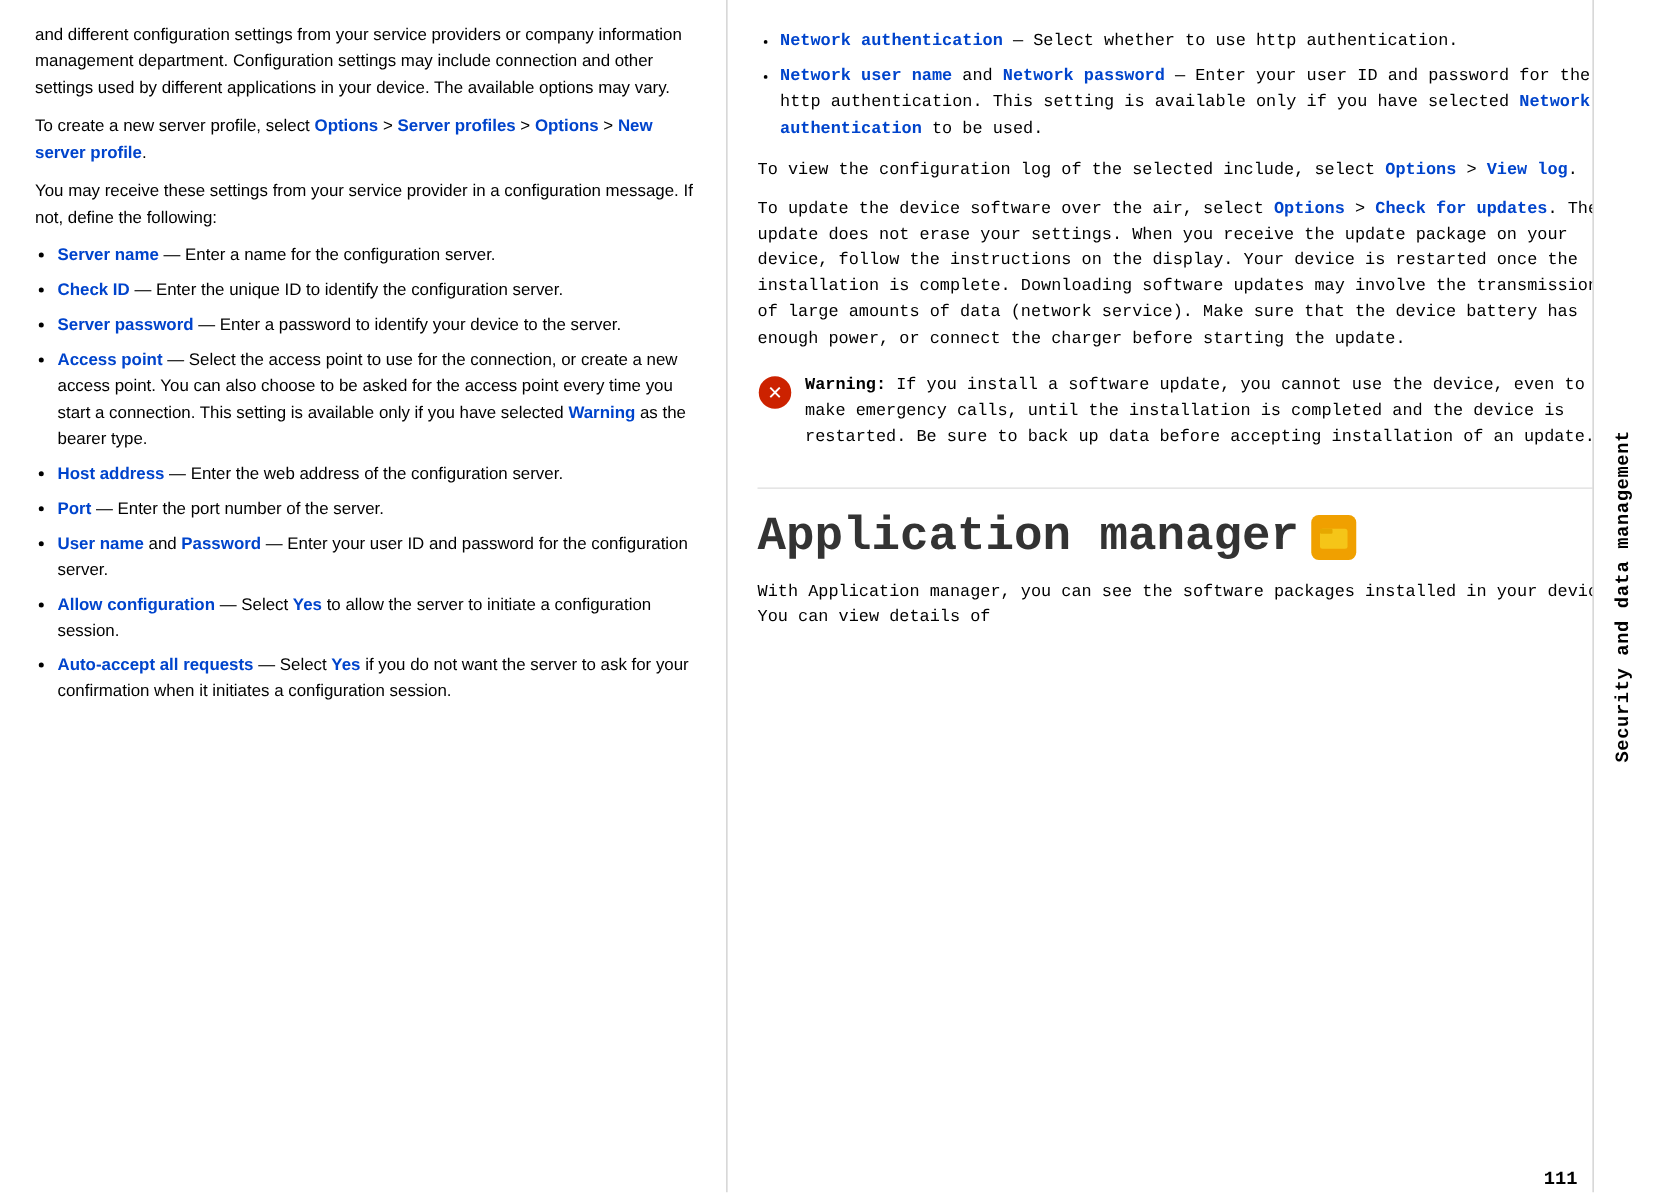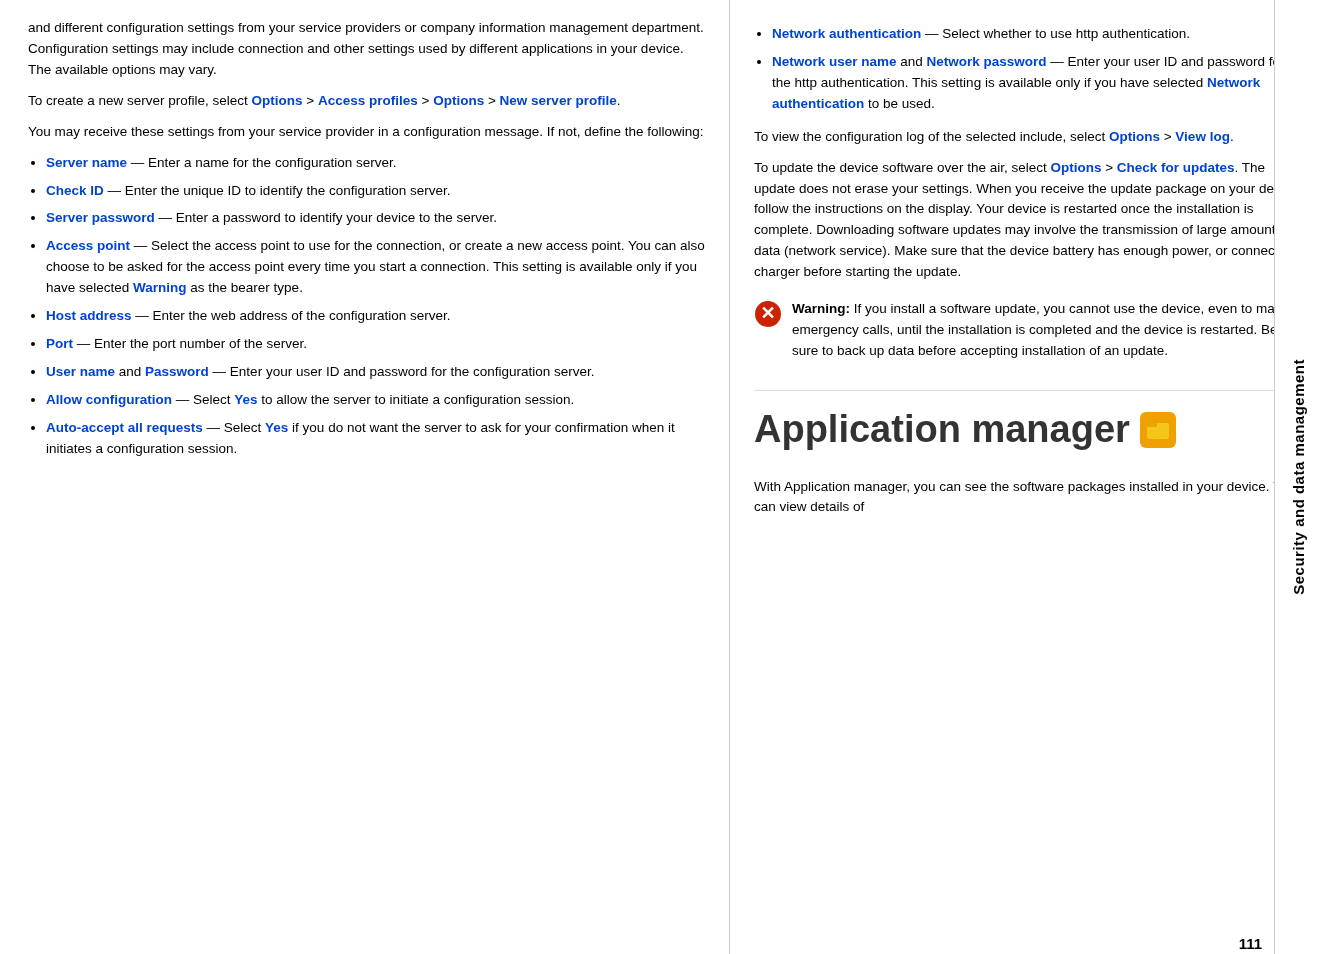--- a/index.html
+++ b/index.html
@@ -14,29 +14,30 @@
       position: relative;
     }
 
     .page-container {
       display: flex;
       width: 100%;
       height: 100%;
     }
 
     .left-column {
-      width: 730px;
+      width: 582px;
       padding: 18px 20px 18px 28px;
       border-right: 1px solid #ccc;
     }
 
     .right-column {
       flex: 1;
       padding: 18px 20px 18px 24px;
       position: relative;
+      font-family: Liberation Mono, monospace;
     }
 
     .sidebar-label {
       position: absolute;
       right: 0;
       top: 0;
       width: 48px;
       height: 100%;
       background: #fff;
       display: flex;
@@ -80,21 +81,21 @@
       margin-top: 18px;
       border-top: 1px solid #ddd;
       padding-top: 16px;
     }
 
     .app-manager-title {
       font-size: 38px;
       font-weight: bold;
       color: #333;
       line-height: 1.2;
-      margin-bottom: 24px;
+      margin-bottom: 12px;
       display: flex;
       align-items: center;
       gap: 10px;
     }
 
     .app-manager-icon {
       width: 36px;
       height: 36px;
       background: #f0a000;
       border-radius: 6px;
@@ -130,21 +131,21 @@
 <body>
 
 <div class="page-container">
 
   <div class="left-column">
 
     <p>and different configuration settings from your service providers or company information management department. Configuration settings may include connection and other settings used by different applications in your device. The available options may vary.</p>
 
 
     <p>
-      <span>To create a new server profile, select </span><span class="bold-blue">Options</span><span> &gt; </span><span class="bold-blue">Access profiles</span><span> &gt; </span><span class="bold-blue">Options</span><span> &gt; </span><span class="bold-blue">New server profile</span><span>.</span>
+      <span>To create a new server profile, select </span><span class="bold-blue">Options</span><span> &gt; </span><span class="bold-blue">Server profiles</span><span> &gt; </span><span class="bold-blue">Options</span><span> &gt; </span><span class="bold-blue">New server profile</span><span>.</span>
     </p>
 
     <p>You may receive these settings from your service provider in a configuration message. If not, define the following:</p>
 
     <ul>
 
       <li>
         <span class="bold-blue">Server name</span><span> — Enter a name for the configuration server.</span>
       </li>
 

